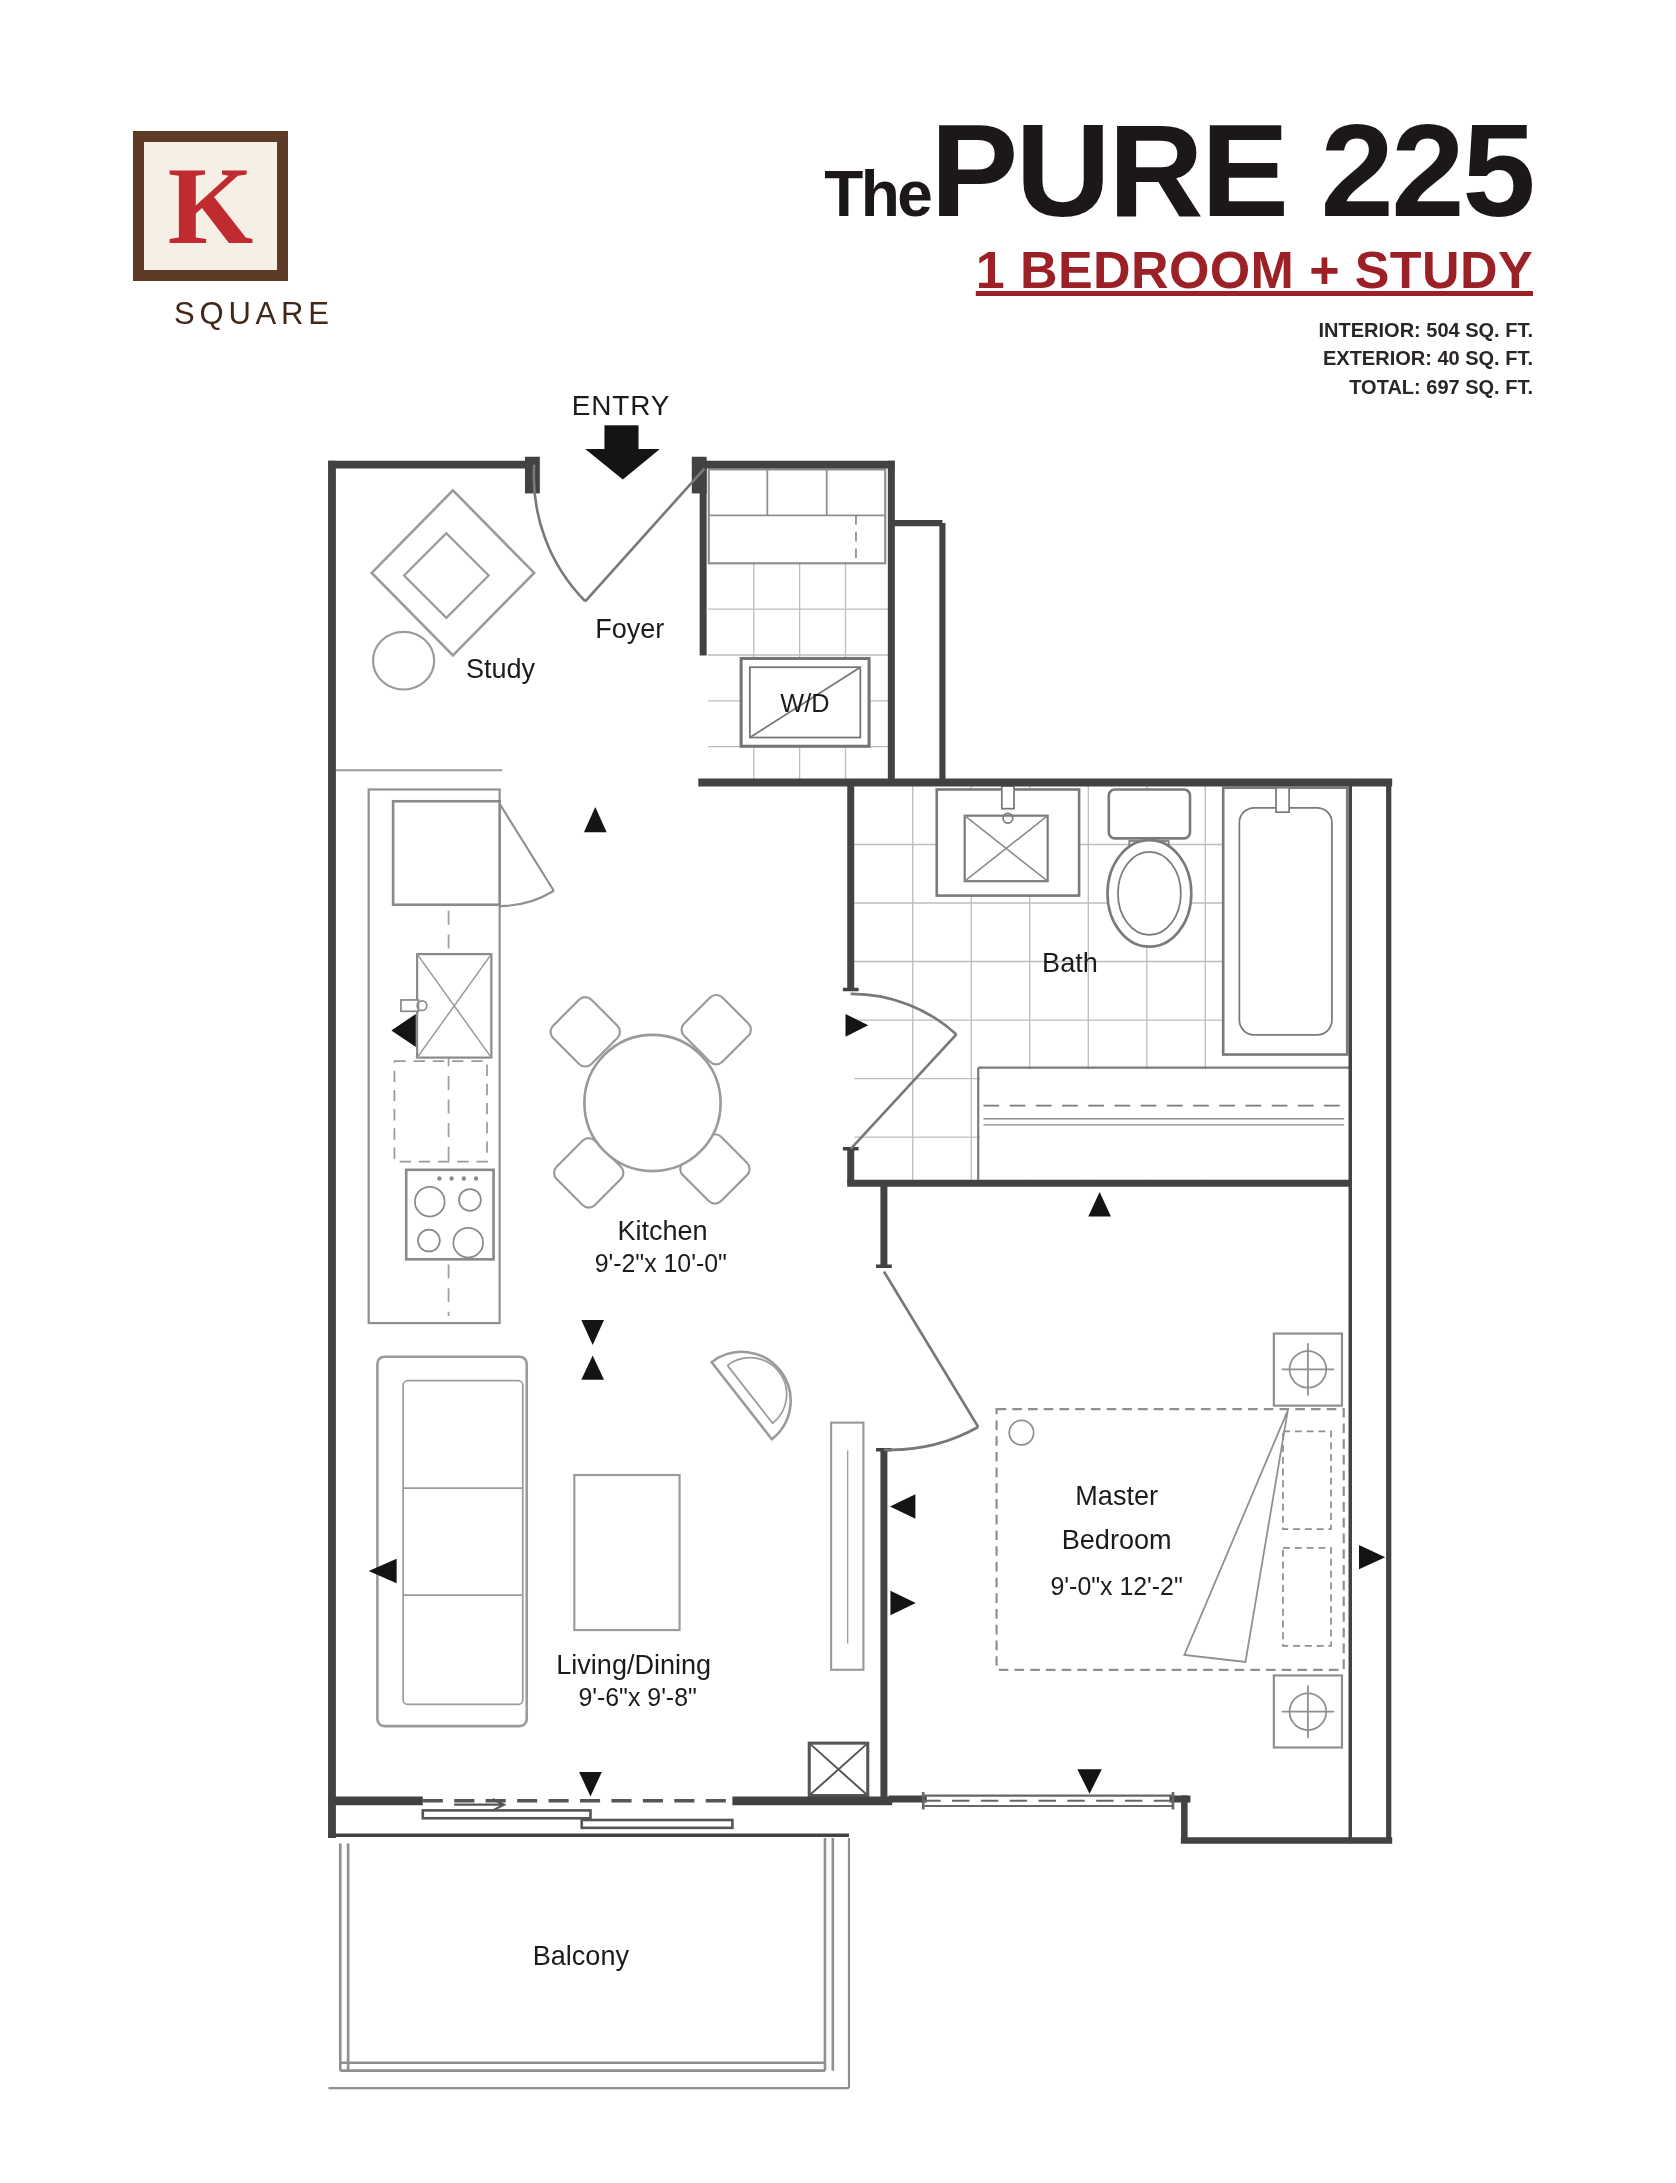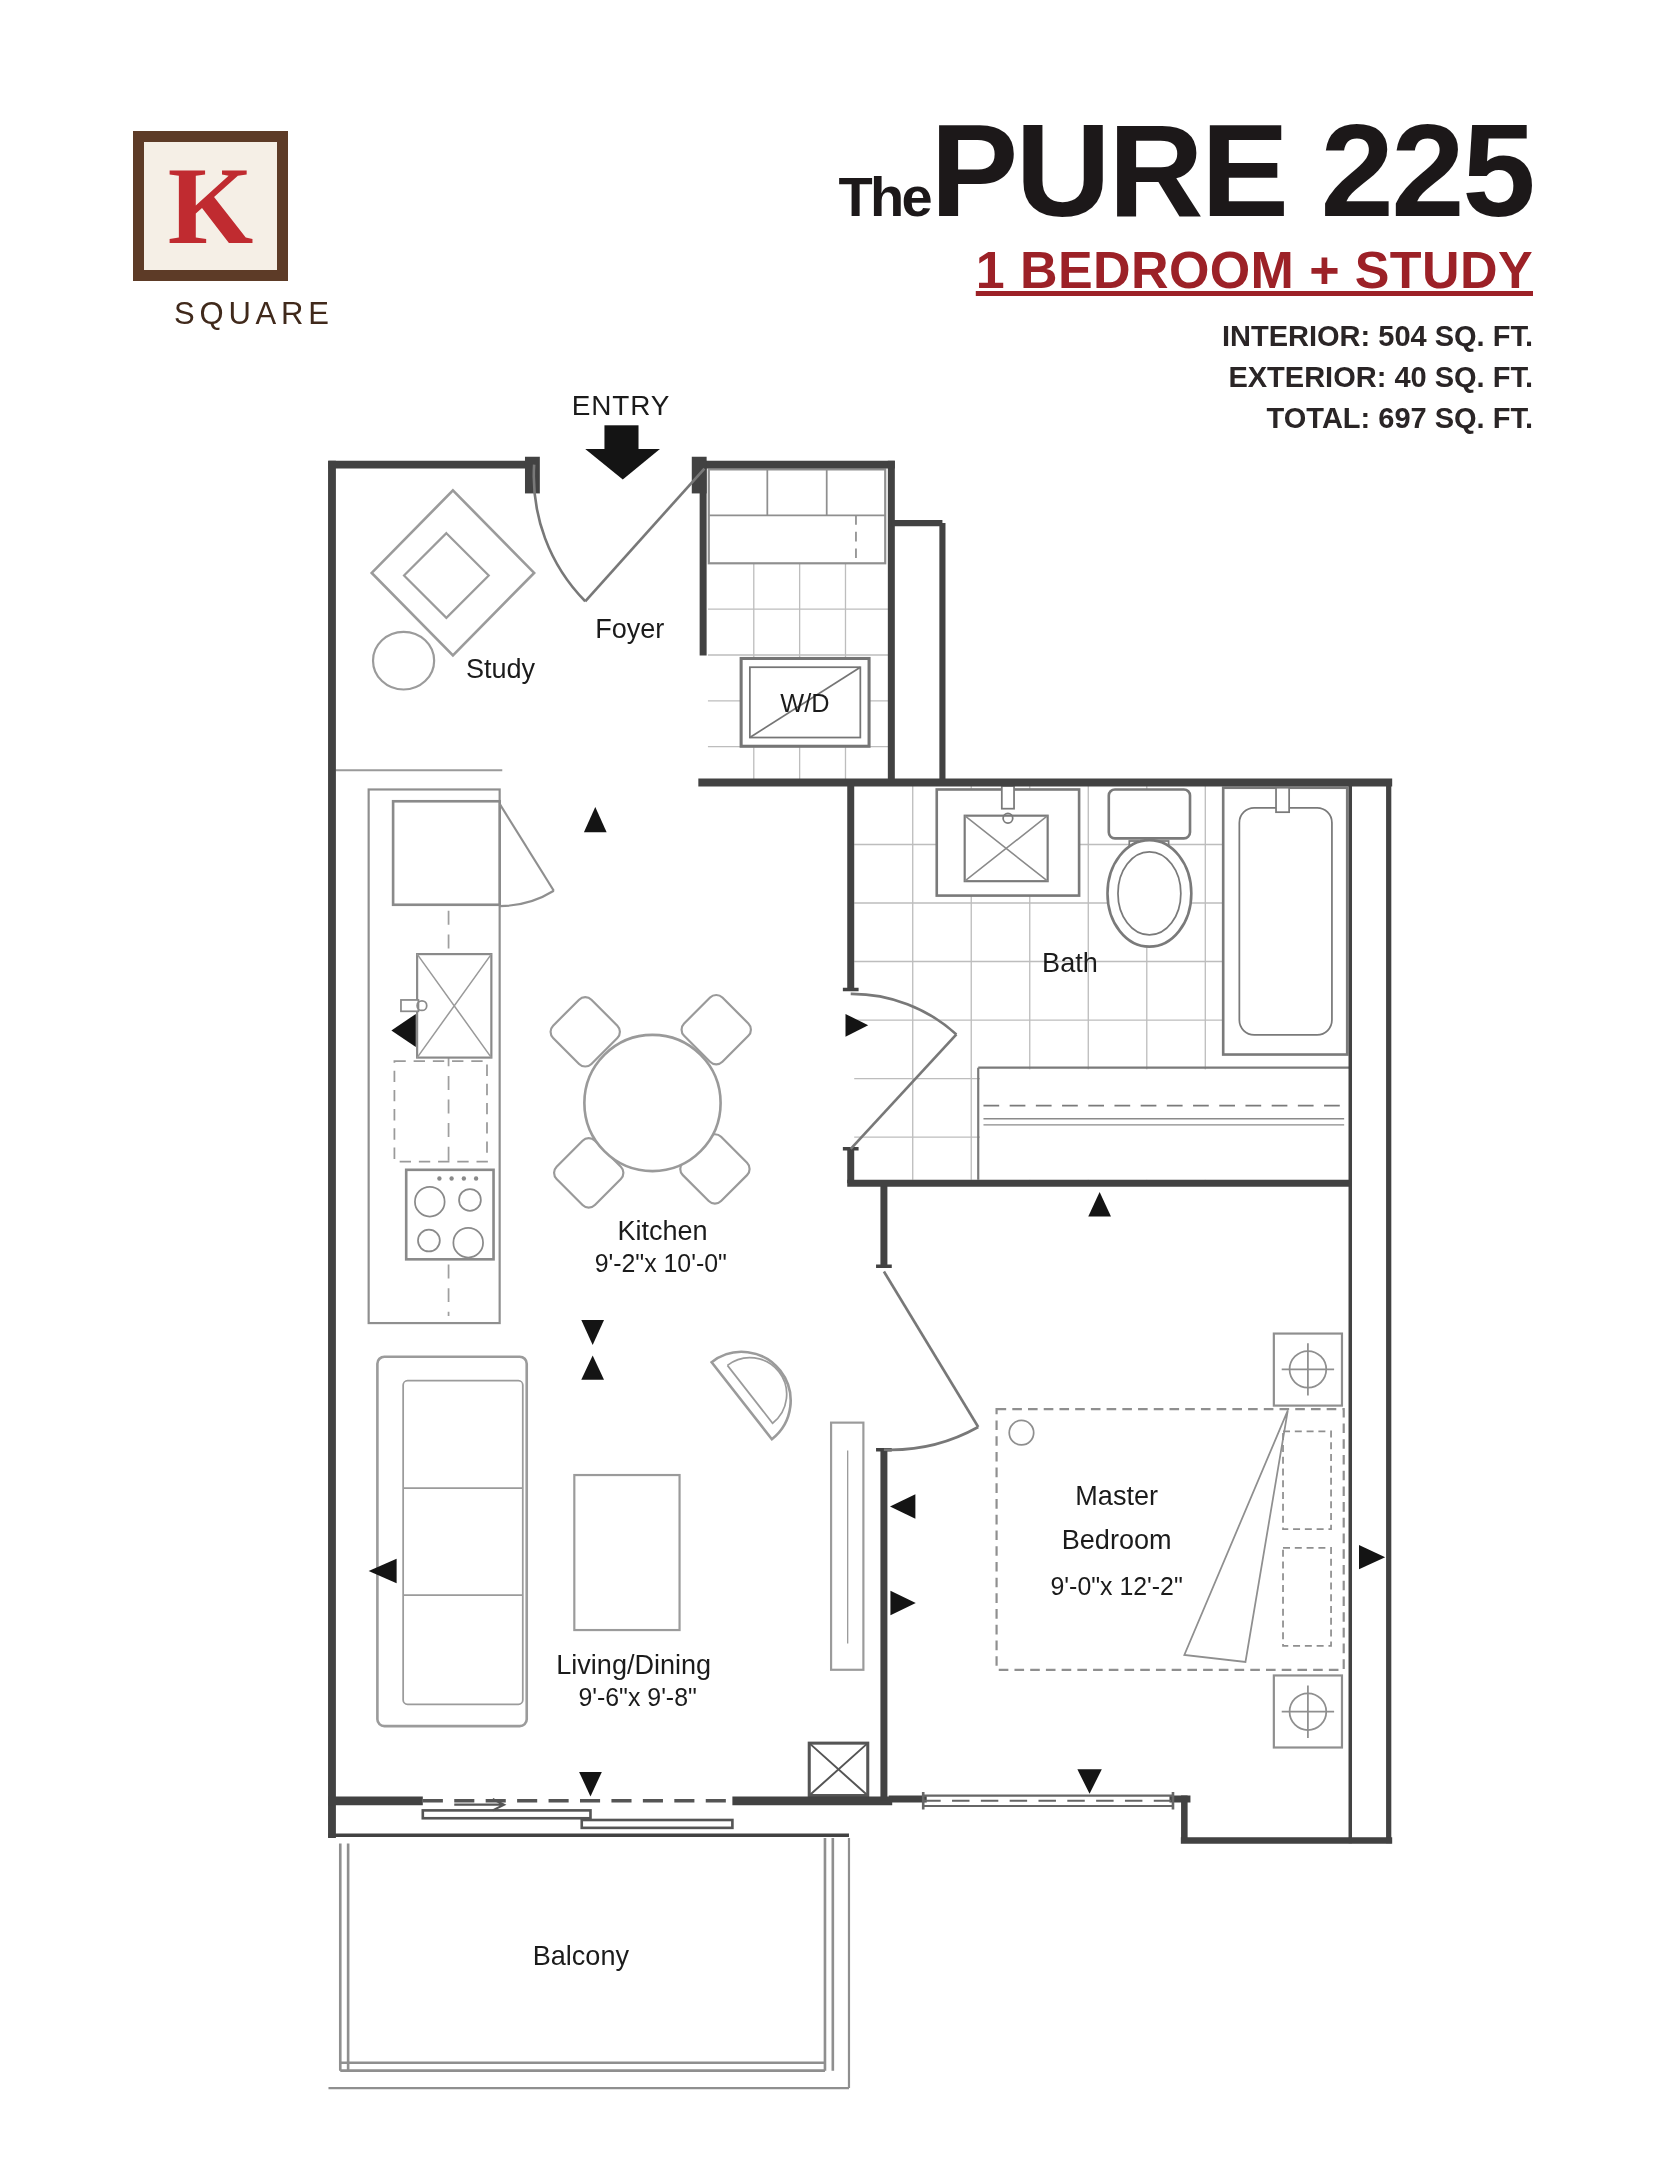--- a/index.html
+++ b/index.html
@@ -7,24 +7,24 @@
         font-family:"Liberation Sans",sans-serif;}
   
   .klogo{position:absolute;left:133px;top:131px;width:157px;}
   .kbox{box-sizing:border-box;width:155px;height:150px;border:11.4px solid #5d3b27;background:#f5efe6;
         display:flex;align-items:center;justify-content:center;}
   .kletter{font-family:"Liberation Serif",serif;font-weight:700;font-size:110px;line-height:1;color:#c02b30;}
   .kword{margin-top:15px;font-size:31px;letter-spacing:4.8px;color:#40291b;font-weight:500;text-align:center;width:155px;margin-left:41px;}
   
   .titleblock{position:absolute;right:144px;top:110px;text-align:right;}
   .title{color:#1c1819;font-weight:800;letter-spacing:-2.6px;line-height:0.92;white-space:nowrap;}
-  .title .the{font-size:56px;}
+  .title .the{font-size:64px;}
   .title .main{font-size:132px;}
   .subtitle{margin-top:8.7px;font-size:52px;font-weight:800;color:#9c2127;letter-spacing:0.4px;text-decoration:underline;}
-  .stats{margin-top:15.7px;font-size:29px;font-weight:700;color:#2a2526;line-height:1.42;}
+  .stats{margin-top:15.7px;font-size:20px;font-weight:700;color:#2a2526;line-height:1.42;}
   
   svg.plan{position:absolute;left:0;top:0;width:1677px;height:2661px;}
   .lbl{font-family:"Liberation Sans",sans-serif;fill:#1b1b1b;}
 </style>
 </head>
 <body>
 
 <div class="page">
 
   <svg class="plan" viewBox="0 0 3840 6094">

